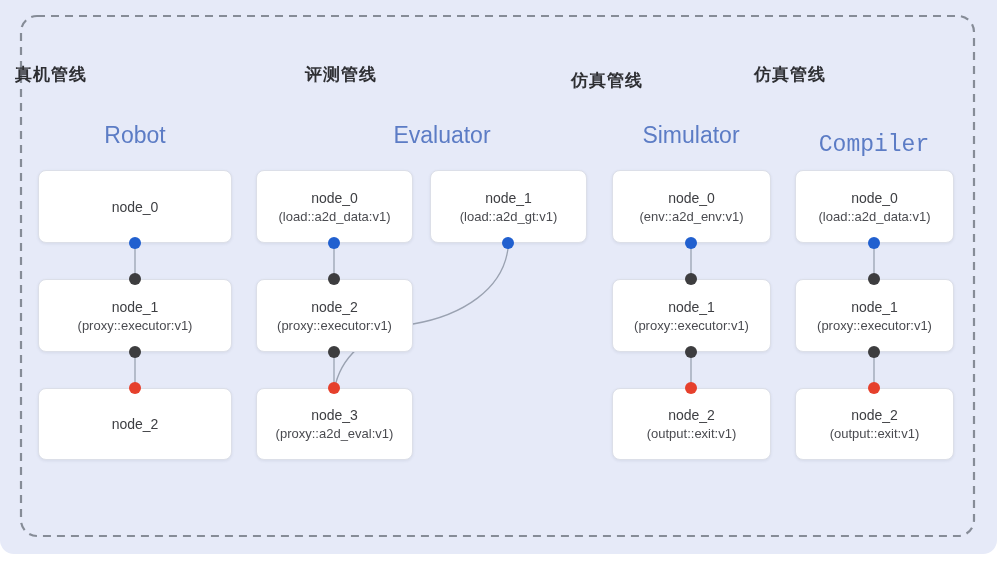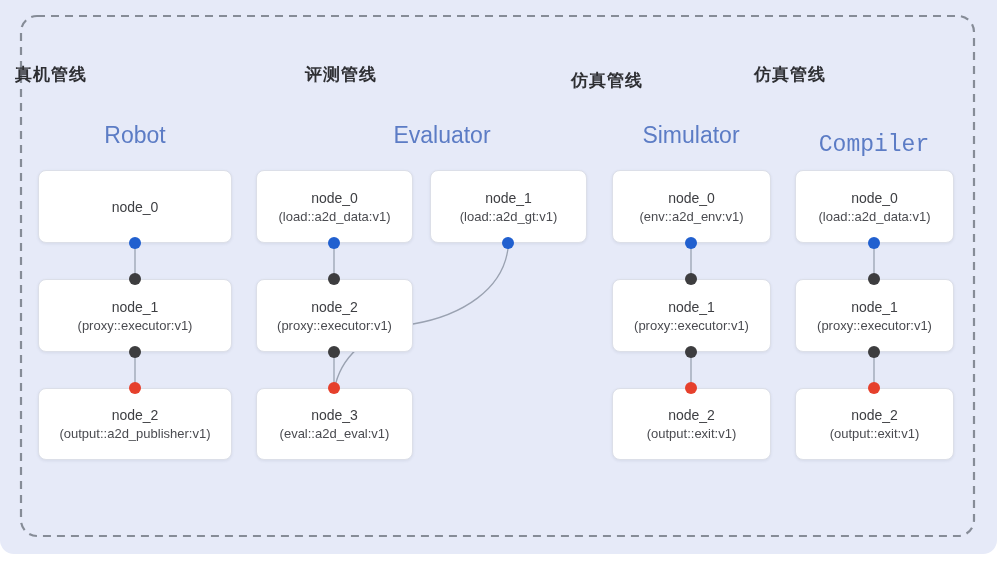--- a/index.html
+++ b/index.html
@@ -115,38 +115,37 @@
 
 <div class="node" style="left:38px; top:170px; width:194px;">
   <div class="node-name">node_0</div>
 </div>
 <div class="node" style="left:38px; top:279px; width:194px;">
   <div class="node-name">node_1</div>
   <div class="node-type">(proxy::executor:v1)</div>
 </div>
 <div class="node" style="left:38px; top:388px; width:194px; height:72px;">
   <div class="node-name">node_2</div>
-  <div class="node-type">(output::a2d_publisher:v1)</div>
 </div>
 
 <div class="node" style="left:256px; top:170px; width:157px;">
   <div class="node-name">node_0</div>
   <div class="node-type">(load::a2d_data:v1)</div>
 </div>
 <div class="node" style="left:430px; top:170px; width:157px;">
   <div class="node-name">node_1</div>
   <div class="node-type">(load::a2d_gt:v1)</div>
 </div>
 <div class="node" style="left:256px; top:279px; width:157px;">
   <div class="node-name">node_2</div>
   <div class="node-type">(proxy::executor:v1)</div>
 </div>
 <div class="node" style="left:256px; top:388px; width:157px; height:72px;">
   <div class="node-name">node_3</div>
-  <div class="node-type">(eval::a2d_eval:v1)</div>
+  <div class="node-type">(proxy::a2d_eval:v1)</div>
 </div>
 
 <div class="node" style="left:612px; top:170px; width:159px;">
   <div class="node-name">node_0</div>
   <div class="node-type">(env::a2d_env:v1)</div>
 </div>
 <div class="node" style="left:612px; top:279px; width:159px;">
   <div class="node-name">node_1</div>
   <div class="node-type">(proxy::executor:v1)</div>
 </div>

